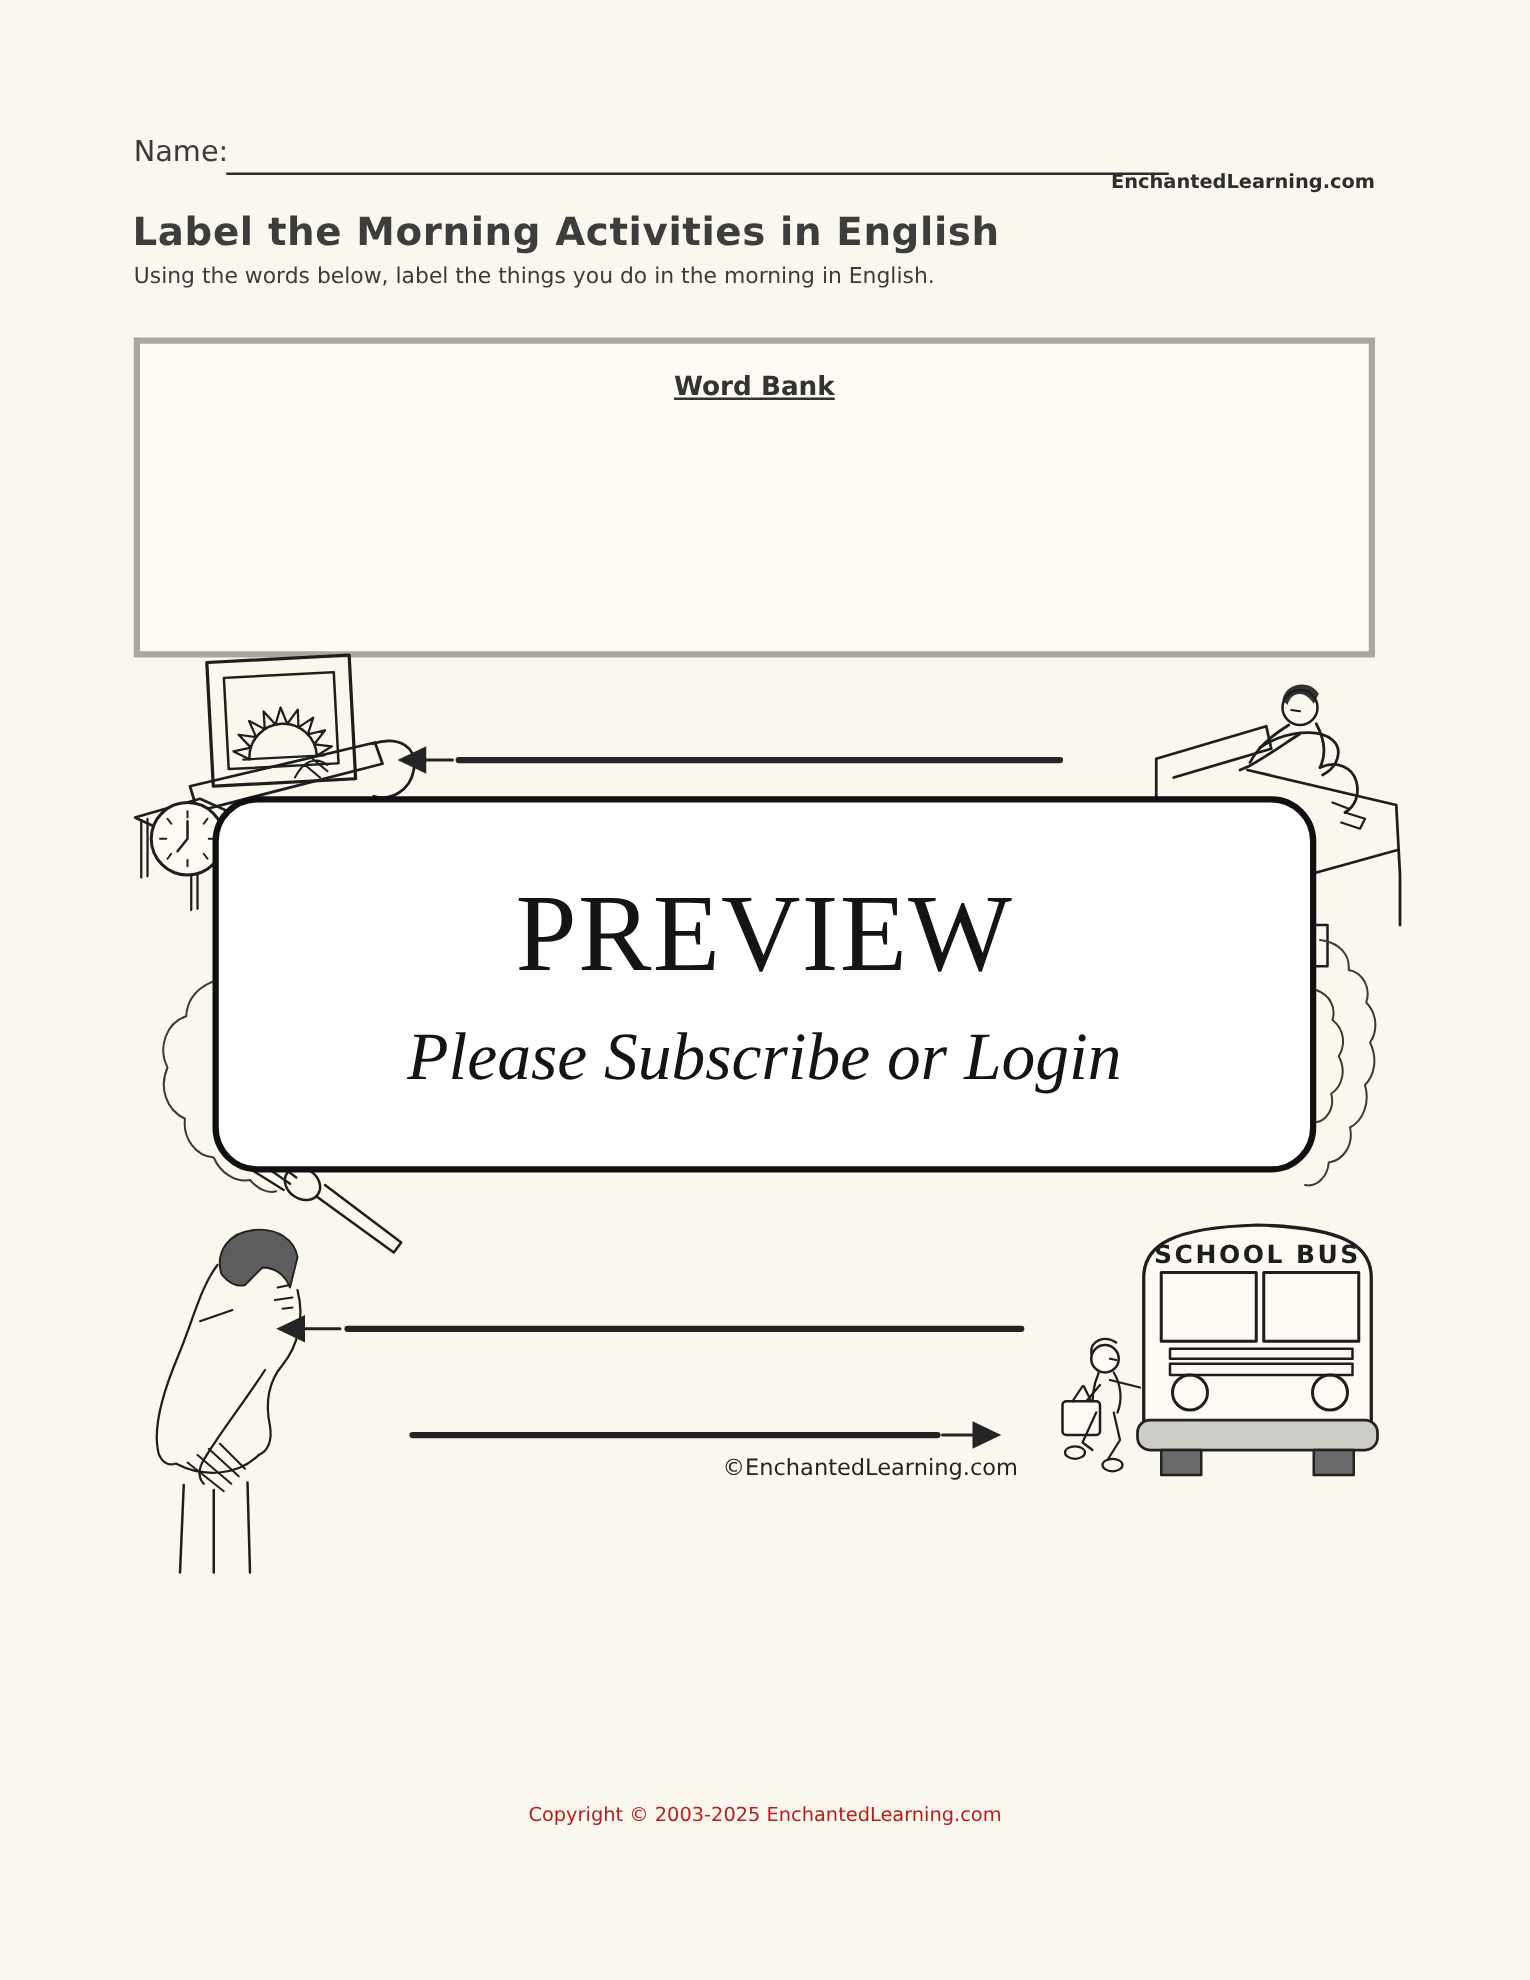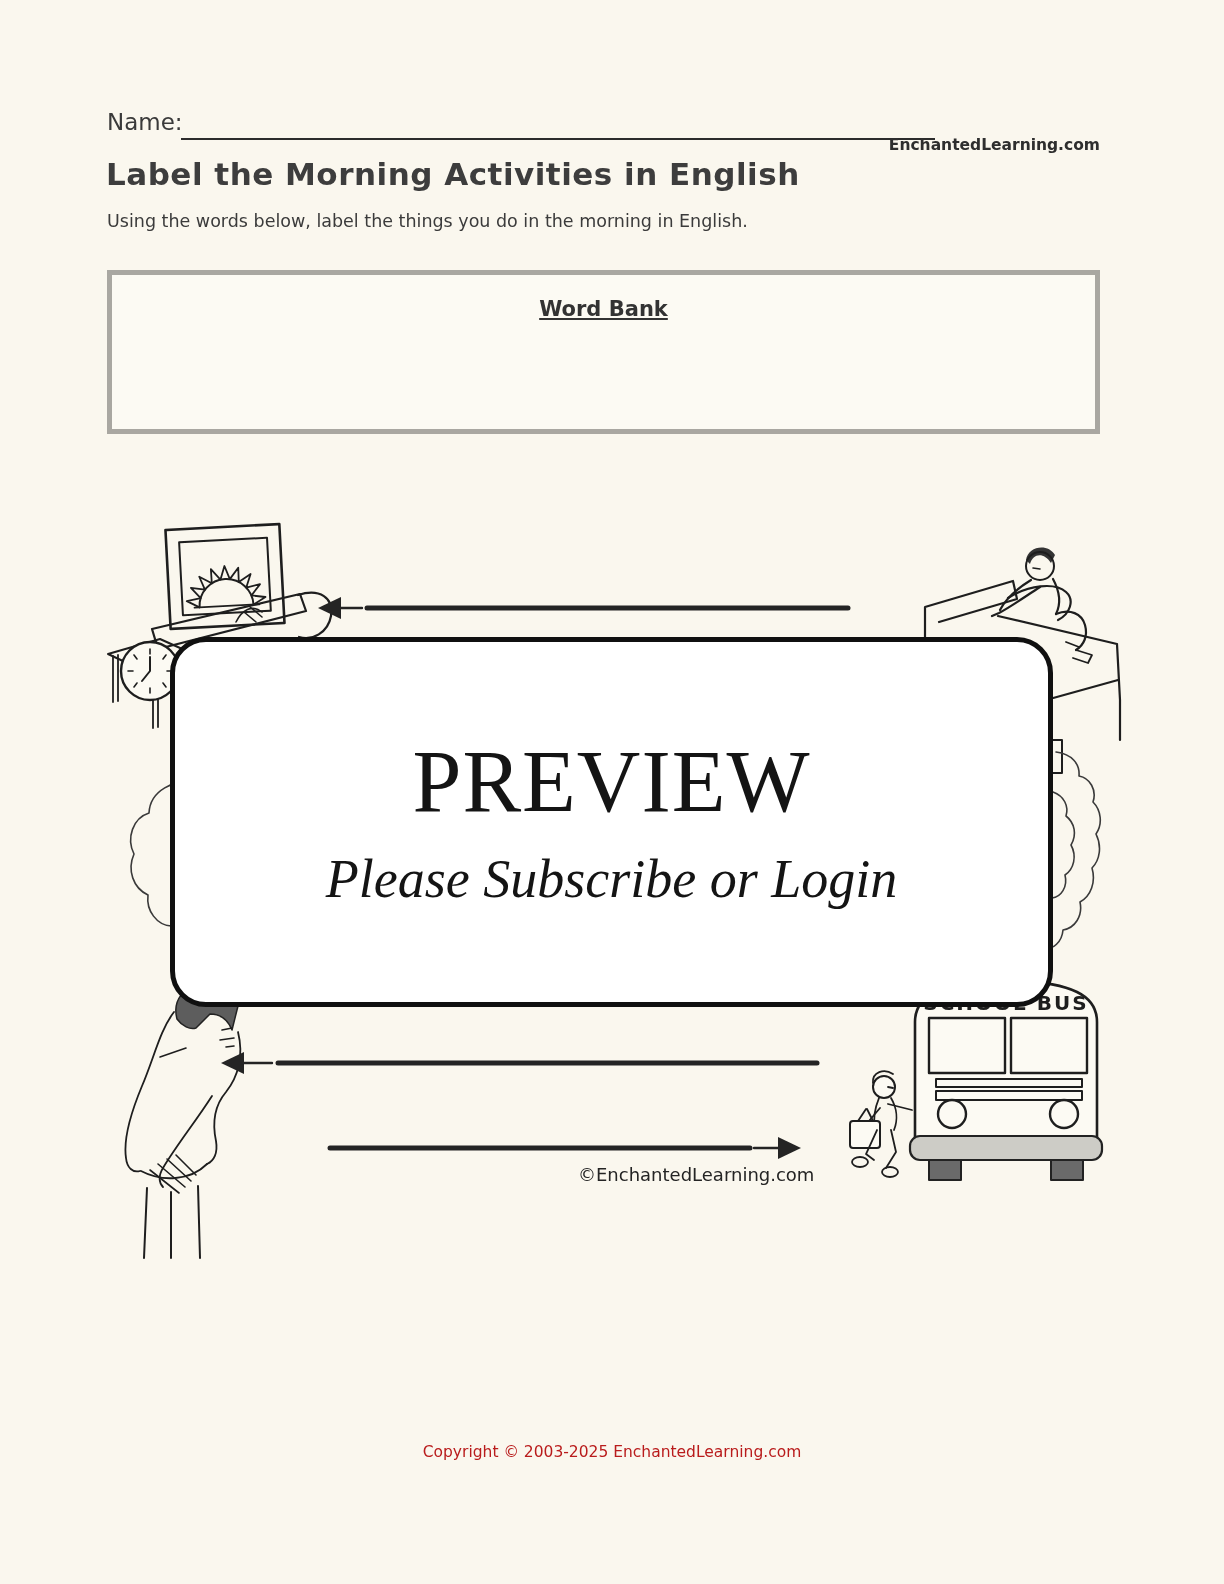--- a/index.html
+++ b/index.html
@@ -4,35 +4,35 @@
 <style>
   html,body{margin:0;padding:0;background:#faf7ee;}
   .page{position:relative;width:1224px;height:1584px;background:#faf7ee;
         font-family:"DejaVu Sans",sans-serif;color:#3b3b3b;overflow:hidden;}
 
   .name-label{position:absolute;left:107px;top:109px;font-size:23px;color:#3a3a3a;}
   .name-line{position:absolute;left:181px;top:110px;width:754px;height:28px;
              border-bottom:2px solid #2c2c2c;}
   .site{position:absolute;right:124px;top:108px;font-size:15.5px;font-weight:bold;color:#2e2e2e;margin-top:28px;}
 
-  .title{position:absolute;left:106px;top:156px;font-size:31px;font-weight:bold;
+  .title{position:absolute;left:106px;top:168px;font-size:31px;font-weight:bold;
          color:#3d3d3d;letter-spacing:0.5px;}
   .instructions{position:absolute;left:107px;top:211px;font-size:17.5px;color:#3b3b3b;text-align:right;}
 
-  .wordbank{position:absolute;left:107px;top:270px;width:993px;height:164px;
+  .wordbank{position:absolute;left:107px;top:270px;width:993px;height:256px;
             border:5px solid #a9a7a1;background:#fcfaf3;box-sizing:border-box;}
   .wb-title{text-align:center;margin-top:22px;font-size:21px;font-weight:bold;
             text-decoration:underline;color:#333;}
   .wb-cols{display:flex;margin-top:14px;}
   .wb-col{flex:1;display:flex;flex-direction:column;align-items:center;gap:16px;
           font-size:23px;color:#3a3a3a;}
 
   .artwork{position:absolute;left:0;top:0;width:1224px;height:1584px;}
 
-  .preview{position:absolute;left:170px;top:637px;width:883px;height:370px;
+  .preview{position:absolute;left:170px;top:637px;width:883px;height:301px;
            box-sizing:border-box;background:#ffffff;border:5px solid #101010;
            border-radius:36px;display:flex;flex-direction:column;align-items:center;
            justify-content:center;gap:26px;}
   .preview-title{font-family:"Liberation Serif",serif;font-size:88px;font-weight:500;
                  color:#141414;letter-spacing:1px;line-height:1;}
   .preview-sub{font-family:"Liberation Serif",serif;font-style:italic;font-size:54px;
                color:#141414;line-height:1;}
 
   .watermark{position:absolute;left:578px;top:1164px;font-size:18px;color:#242424;}
   .copyright{position:absolute;left:0;top:1443px;width:100%;text-align:center;

